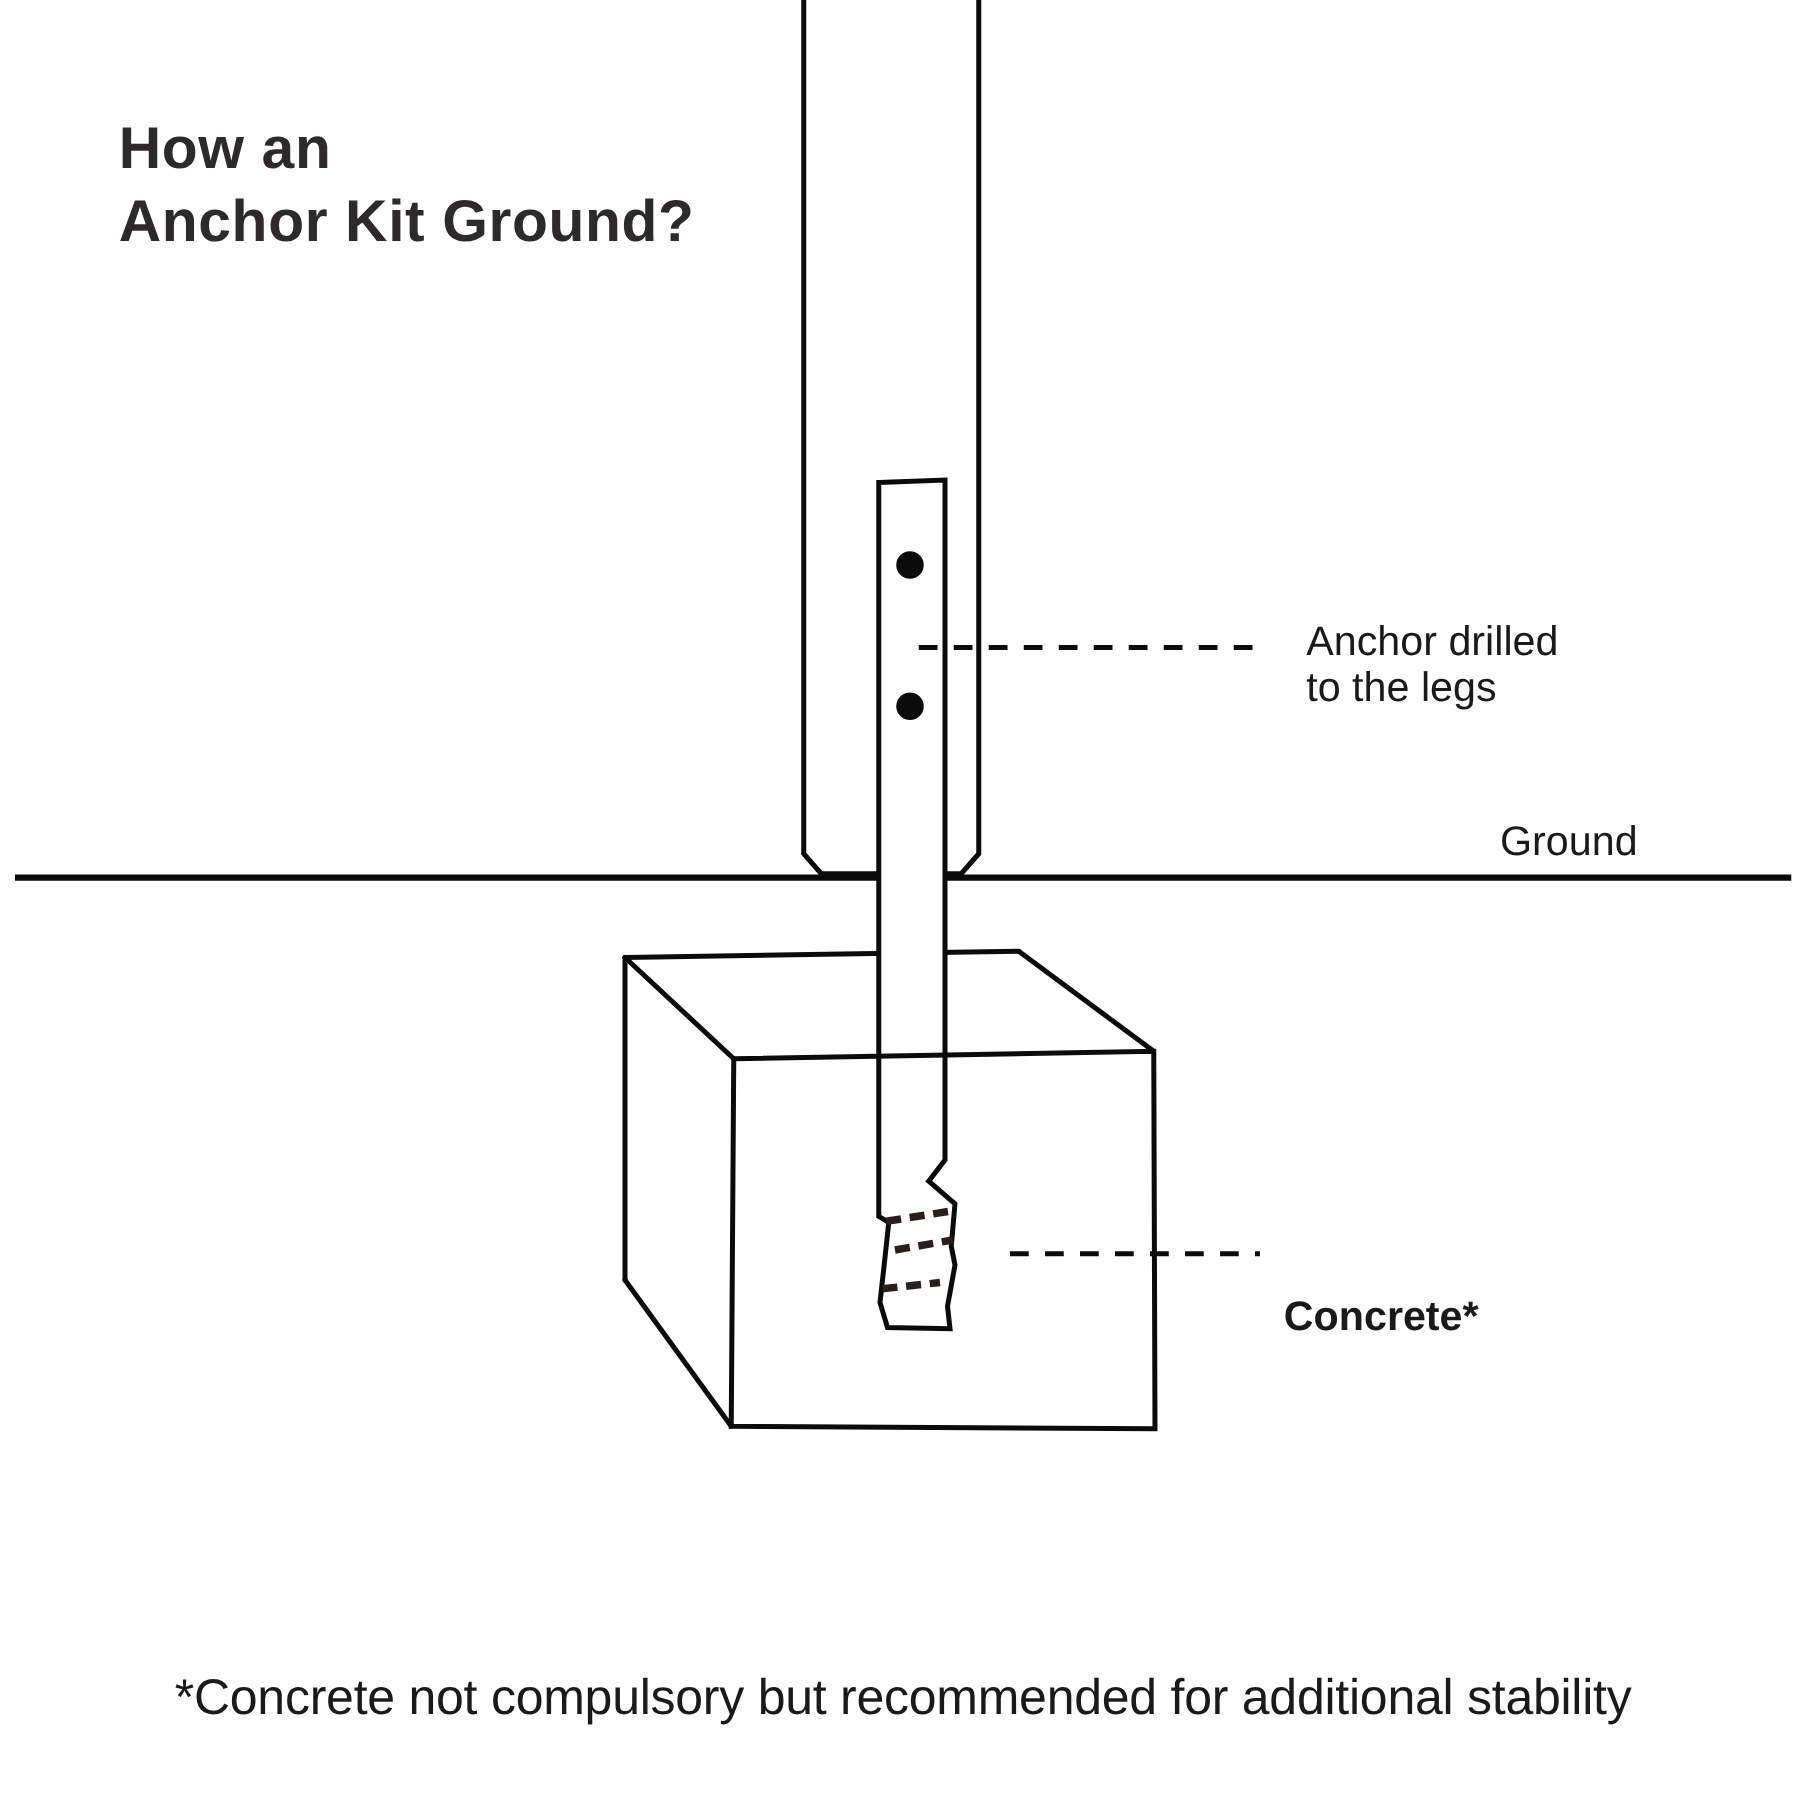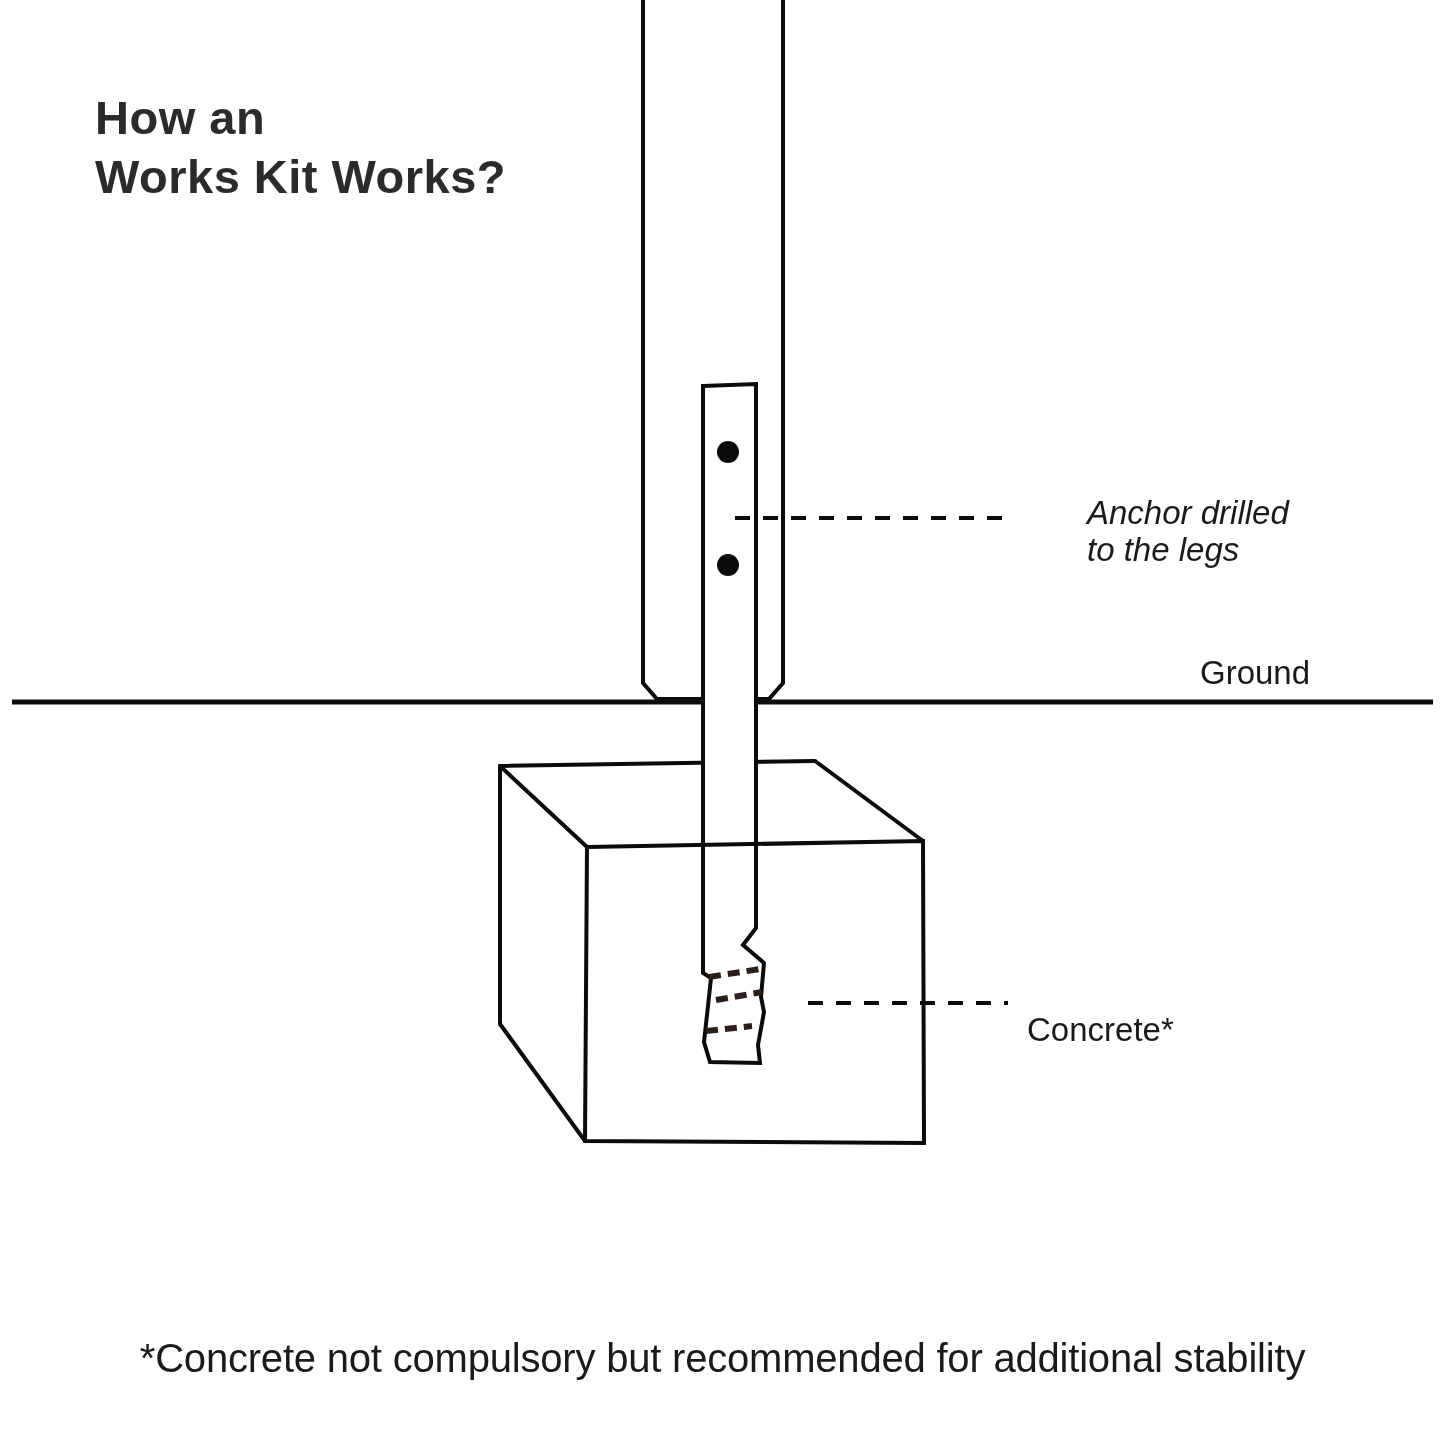--- a/index.html
+++ b/index.html
@@ -19,23 +19,23 @@
   .title{
     position:absolute;left:95px;top:88px;
     font-family:"Liberation Sans", sans-serif;
     font-weight:bold;font-size:47px;line-height:59px;
     color:var(--title-ink);letter-spacing:0.5px;
   }
   .label{
     position:absolute;font-size:33px;line-height:37px;color:var(--label-ink);
     white-space:nowrap;
   }
-  .label-anchor{left:1087px;top:494px;font-style:italic;}
+  .label-anchor{left:1045px;top:494px;}
   .label-ground{left:1200px;top:654px;width:208px;}
-  .label-concrete{left:1027px;top:1011px;}
+  .label-concrete{left:1027px;top:1034px;font-weight:bold;}
   .footnote{
     position:absolute;left:0;top:1336px;width:1445px;text-align:center;
     font-size:40px;color:var(--label-ink);letter-spacing:-0.2px;
   }
 </style>
 </head>
 <body>
 
 <div class="canvas">
 
@@ -68,21 +68,21 @@
       <line x1="716" y1="1000" x2="762" y2="992"></line>
       <line x1="706" y1="1031" x2="752" y2="1026"></line>
     </g>
 
     <line x1="735" y1="518" x2="1008" y2="518" stroke="var(--ink)" stroke-width="4" stroke-dasharray="15 13"></line>
     <line x1="808" y1="1003" x2="1008" y2="1003" stroke="var(--ink)" stroke-width="4" stroke-dasharray="15 13"></line>
   </svg>
 
   <div class="title">
     <div>How an</div>
-    <div>Works Kit Works?</div>
+    <div>Anchor Kit Ground?</div>
   </div>
 
   <div class="label label-anchor">
     <div>Anchor drilled</div>
     <div>to the legs</div>
   </div>
 
   <div class="label label-ground">Ground</div>
 
   <div class="label label-concrete">Concrete*</div>

